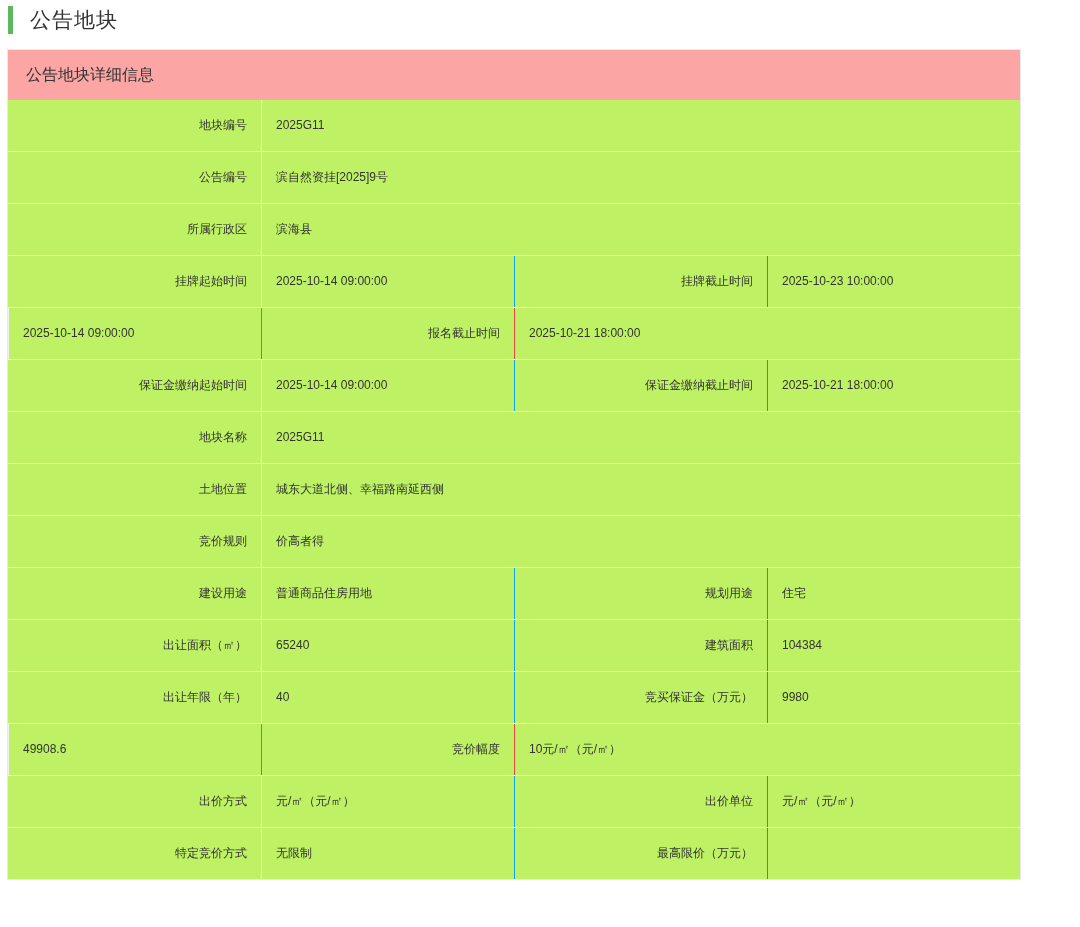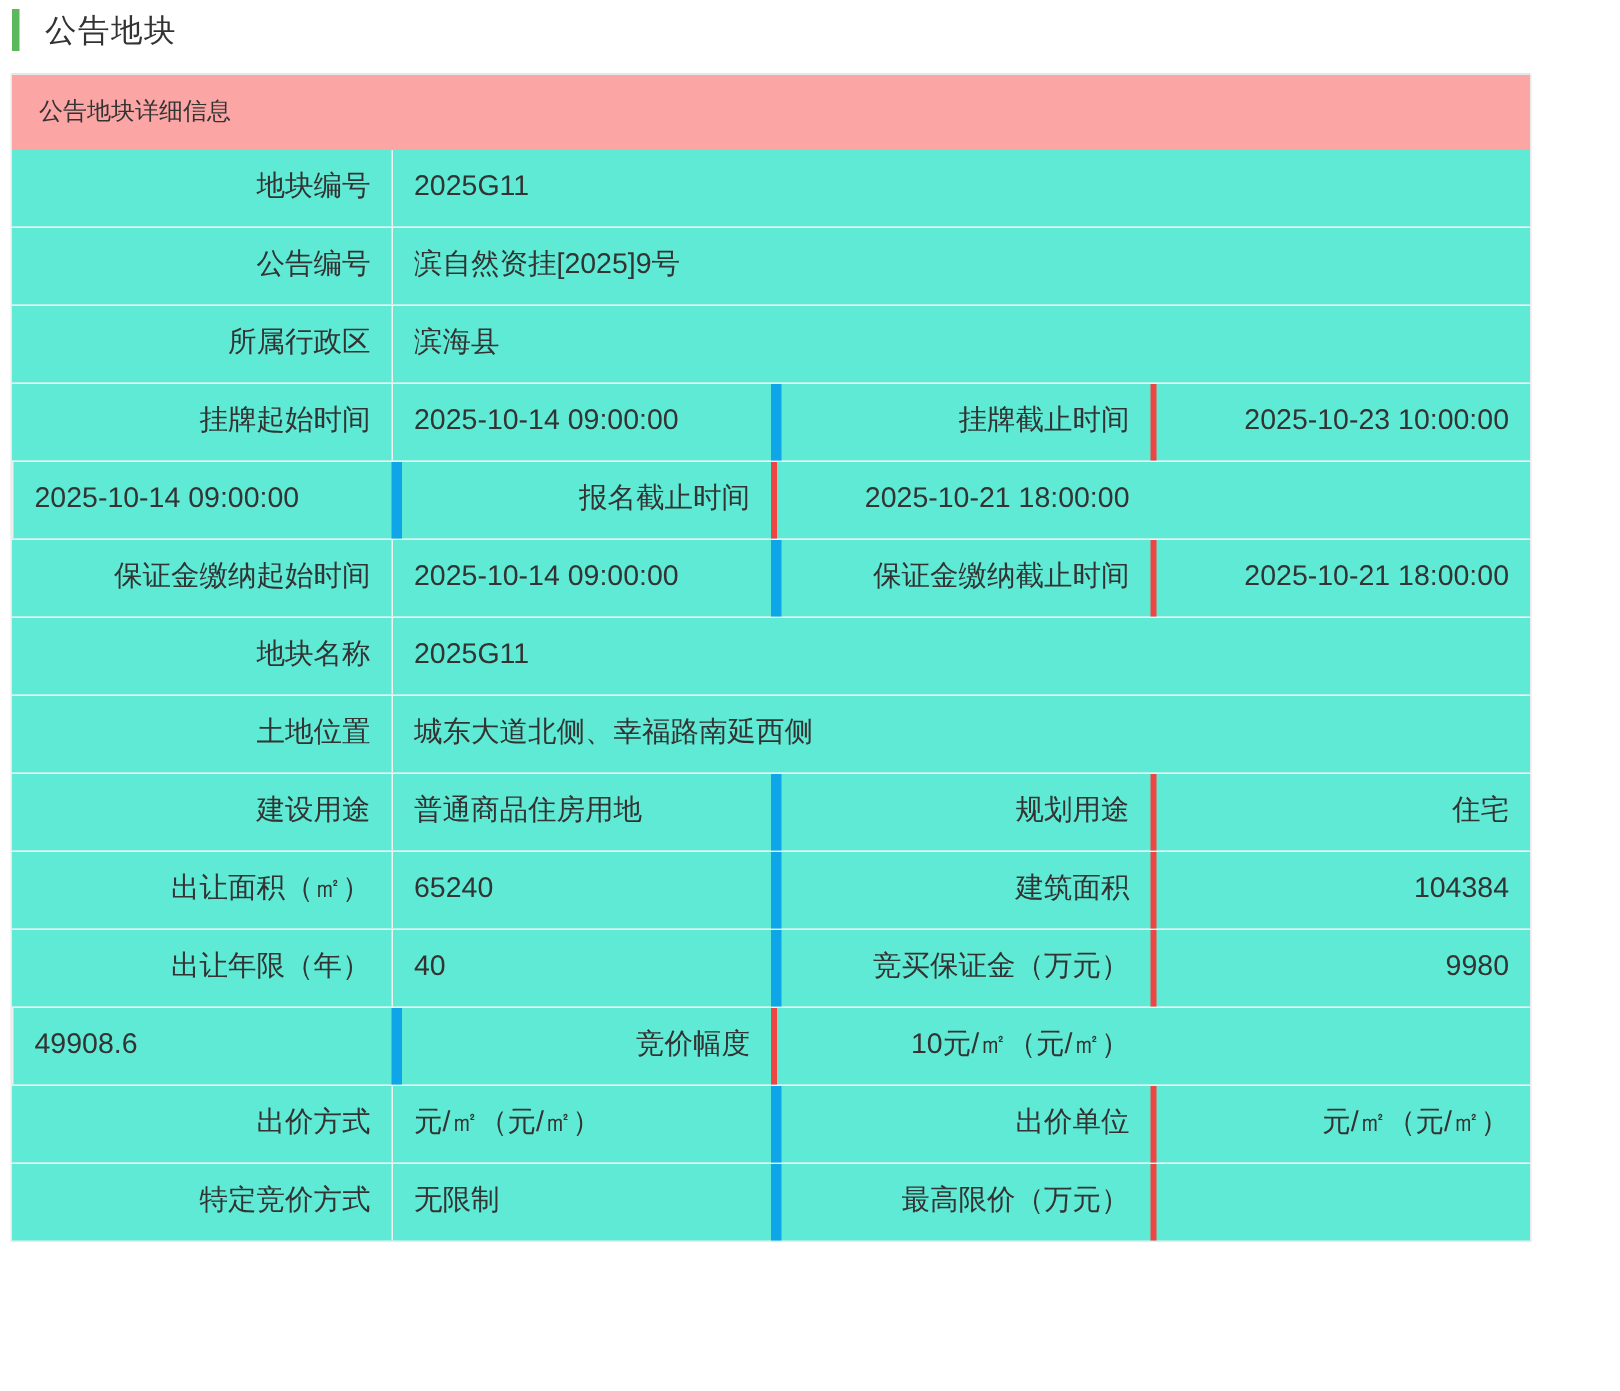--- a/index.html
+++ b/index.html
@@ -47,35 +47,35 @@
     padding-left: 18px;
     font-size: 16px;
     color: #333333;
     border-top: 1px solid #e9e9e9;
   }
   .row {
     display: flex;
     height: 51px;
     line-height: 50px;
     border-top: 1px solid #f0f0f0;
-    font-size: 19px;
-    background: #5eead4;
+    font-size: 12px;
+    background: #bef264;
   }
   .row:first-child { border-top: none; }
   .cell {
     box-sizing: border-box;
     padding: 0 14px;
     white-space: nowrap;
     overflow: hidden;
   }
   .c1 { width: 25%; text-align: right; }
   .c2 { width: 25%; border-left: 1px solid #f0f0f0; }
   .c2.span3 { width: 75%; }
-  .c3 { width: 25%; text-align: right; border-left: 7px solid #0ea5e9; }
-  .c4 { width: 25%; border-left: 4px solid #ef4444; text-align: right; }
+  .c3 { width: 25%; text-align: right; border-left: 1px solid #0ea5e9; }
+  .c4 { width: 25%; border-left: 1px solid #ef4444; }
 </style>
 </head>
 <body>
 
 <div class="page">
 
   <div class="section-title">
     <div class="accent-bar"></div>
     <div class="section-title-text">公告地块</div>
   </div>
@@ -127,20 +127,25 @@
     <div class="cell c2 span3">2025G11</div>
 
   </div>
 
   <div class="row">
     <div class="cell c1">土地位置</div>
     <div class="cell c2 span3">城东大道北侧、幸福路南延西侧</div>
 
   </div>
 
+  <div class="row">
+    <div class="cell c1">竞价规则</div>
+    <div class="cell c2 span3">价高者得</div>
+
+  </div>
 
   <div class="row">
     <div class="cell c1">建设用途</div>
     <div class="cell c2">普通商品住房用地</div>
     <div class="cell c3">规划用途</div>
     <div class="cell c4">住宅</div>
   </div>
 
   <div class="row">
     <div class="cell c1">出让面积（㎡）</div>

